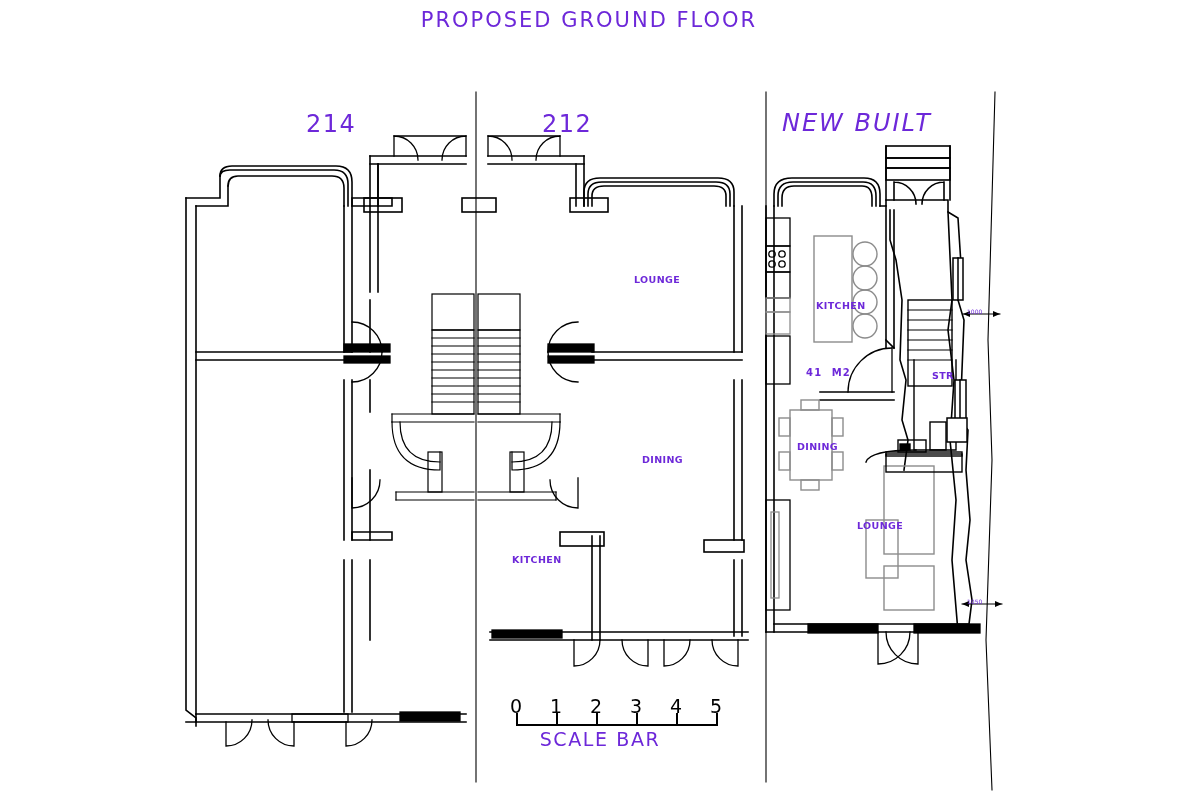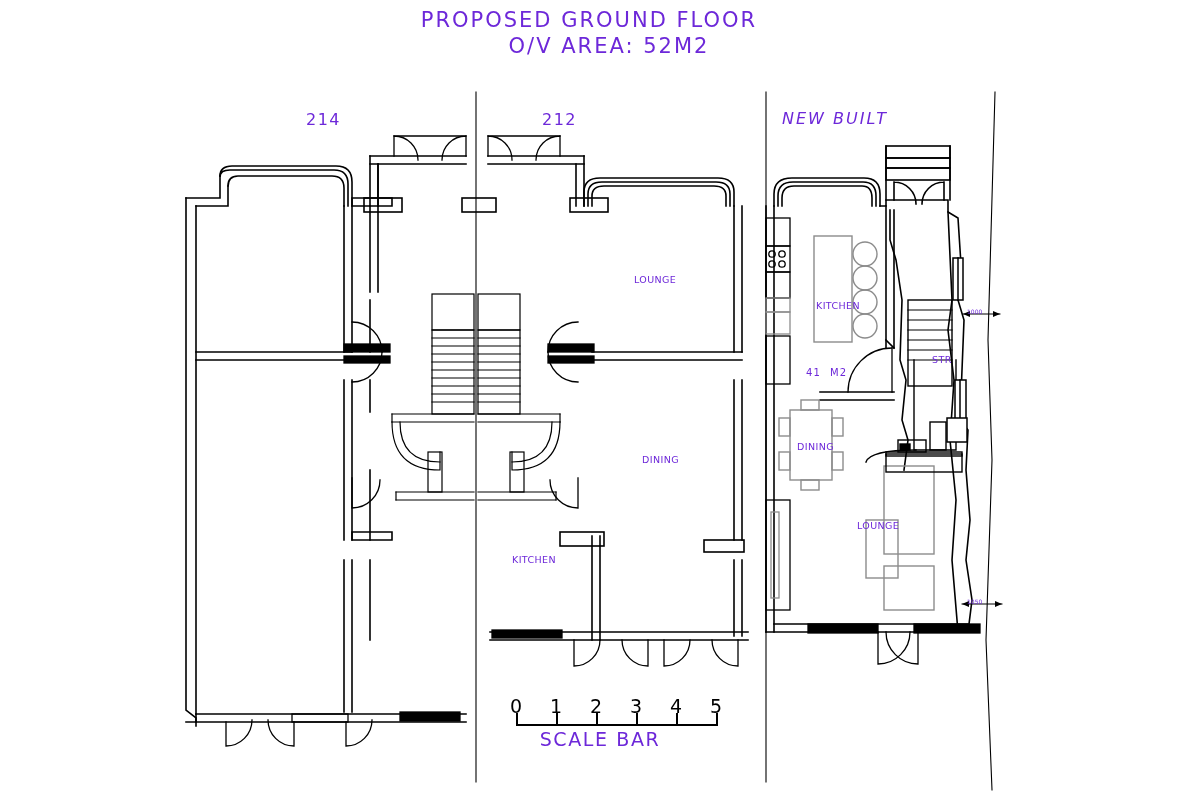--- a/index.html
+++ b/index.html
@@ -30,40 +30,40 @@
   #title-line2 {
     left: 0; top: 34px; width: 1178px;
     text-align: center;
     font-size: 21px;
     letter-spacing: 2.0px;
     padding-left: 40px;
     box-sizing: border-box;
   }
   
   .plot-label {
-    font-size: 16px;
+    font-size: 24px;
     letter-spacing: 1.5px;
   }
   #label-214 { left: 306px; top: 110px; }
   #label-212 { left: 542px; top: 110px; }
   #label-newbuilt { left: 782px; top: 109px; letter-spacing: 2px; font-style: italic; }
   
   .room-label {
     font-size: 9.5px;
-    font-weight: normal;
+    font-weight: bold;
     letter-spacing: 0.4px;
     font-family: "DejaVu Sans", sans-serif;
   }
   .room-label.small { font-size: 10px; }
   #rl-lounge-212  { left: 634px; top: 274px; }
   #rl-dining-212  { left: 642px; top: 454px; }
   #rl-kitchen-212 { left: 512px; top: 554px; }
   #rl-kitchen-nb  { left: 816px; top: 300px; }
   #rl-area-nb     { left: 806px; top: 367px; letter-spacing: 1.2px;}
-  #rl-str-nb      { left: 932px; top: 354px; }
+  #rl-str-nb      { left: 932px; top: 370px; }
   #rl-dining-nb   { left: 797px; top: 441px; }
   #rl-lounge-nb   { left: 857px; top: 520px; }
   
   #scalebar { position: absolute; left: 505px; top: 695px; }
   .sb-num {
     position: absolute;
     font-size: 19px;
     top: 0;
   }
   #sb-caption {
@@ -81,21 +81,20 @@
     font-size: 6px;
     letter-spacing: 0px;
   }
 </style>
 </head>
 <body>
 
 <div id="page">
 
   <div class="txt" id="title-line1">PROPOSED GROUND FLOOR</div>
-  <div class="txt" id="title-line2">O/V AREA: 52M2</div>
 
   <div class="txt plot-label" id="label-214">214</div>
   <div class="txt plot-label" id="label-212">212</div>
   <div class="txt plot-label" id="label-newbuilt">NEW BUILT</div>
 
   <svg width="1178" height="800" viewBox="0 0 1178 800">
     <g fill="none" stroke="#000" stroke-width="1.6" stroke-linecap="square">
 
       <g stroke-width="1.1">
         <line x1="476" y1="92" x2="476" y2="782"></line>

